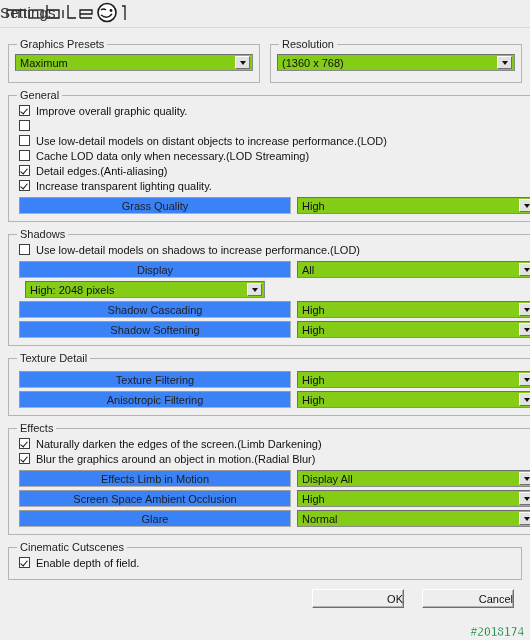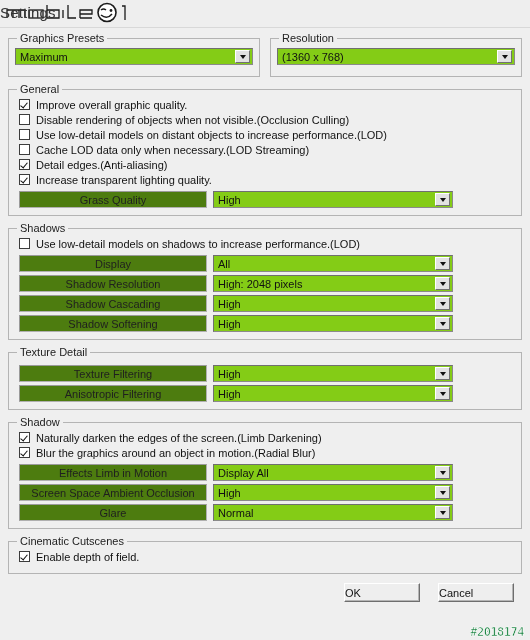--- a/index.html
+++ b/index.html
@@ -58,21 +58,21 @@
   fieldset.group > legend {
     font-size: 11px;
     color: #222;
     padding: 0 3px;
     margin-left: 2px;
   }
 
   .toprow {
     display: flex;
     gap: 10px;
-    margin-top: 4px;
+    margin-top: 10px;
   }
   .toprow fieldset.group {
     flex: 1;
     margin-bottom: 6px;
     padding-bottom: 11px;
   }
 
   
   .cbrow {
     display: flex;
@@ -107,25 +107,25 @@
     color: #111;
   }
 
   
   .setrow {
     display: flex;
     align-items: center;
     margin: 3px 0 0 4px;
   }
   .namebox {
-    width: 188px;
+    width: 272px;
     height: 17px;
     line-height: 16px;
     box-sizing: border-box;
-    background: #4d7c0f;
+    background: #3b82f6;
     border: 1px solid #b0b0b0;
     border-top-color: #9a9a9a;
     border-left-color: #9a9a9a;
     text-align: center;
     font-size: 11px;
     color: #1f1f1f;
     overflow: hidden;
     white-space: nowrap;
   }
   .combo {
@@ -175,24 +175,24 @@
   .wcombo { width: 100%; margin-left: 0; }
 
   
   .buttonbar {
     display: flex;
     justify-content: flex-end;
     gap: 18px;
     margin: 9px 8px 0 0;
   }
   .btn {
-    width: 76px;
+    width: 92px;
     height: 19px;
     line-height: 18px;
-    text-align: left;
+    text-align: right;
     font-size: 11px;
     color: #111;
     background: #eeeeee;
     border: 1px solid #ffffff;
     border-right-color: #6e6e6e;
     border-bottom-color: #6e6e6e;
     box-sizing: border-box;
     box-shadow: inset -1px -1px 0 #b5b5b5;
   }
 
@@ -269,21 +269,20 @@
 
   <fieldset class="group">
     <legend>General</legend>
     <div>
         <div class="cbrow">
           <span class="cb checked"></span>
           <span class="lbl">Improve overall graphic quality.</span>
         </div>
         <div class="cbrow">
           <span class="cb"></span>
-          <span class="lbl">Disable rendering of objects when not visible.(Occlusion Culling)</span>
         </div>
         <div class="cbrow">
           <span class="cb"></span>
           <span class="lbl">Use low-detail models on distant objects to increase performance.(LOD)</span>
         </div>
         <div class="cbrow">
           <span class="cb"></span>
           <span class="lbl">Cache LOD data only when necessary.(LOD Streaming)</span>
         </div>
         <div class="cbrow">
@@ -320,21 +319,20 @@
         <div class="setrow">
           <div class="namebox">Display</div>
           <div class="combo">
             <span class="val">All</span>
             <span class="arrowbtn">
               <i></i>
             </span>
           </div>
         </div>
         <div class="setrow">
-          <div class="namebox">Shadow Resolution</div>
           <div class="combo">
             <span class="val">High: 2048 pixels</span>
             <span class="arrowbtn">
               <i></i>
             </span>
           </div>
         </div>
         <div class="setrow">
           <div class="namebox">Shadow Cascading</div>
           <div class="combo">
@@ -374,21 +372,21 @@
             <span class="val">High</span>
             <span class="arrowbtn">
               <i></i>
             </span>
           </div>
         </div>
       </div>
   </fieldset>
 
   <fieldset class="group">
-    <legend>Shadow</legend>
+    <legend>Effects</legend>
     <div>
         <div class="cbrow">
           <span class="cb checked"></span>
           <span class="lbl">Naturally darken the edges of the screen.(Limb Darkening)</span>
         </div>
         <div class="cbrow">
           <span class="cb checked"></span>
           <span class="lbl">Blur the graphics around an object in motion.(Radial Blur)</span>
         </div>
       </div>

